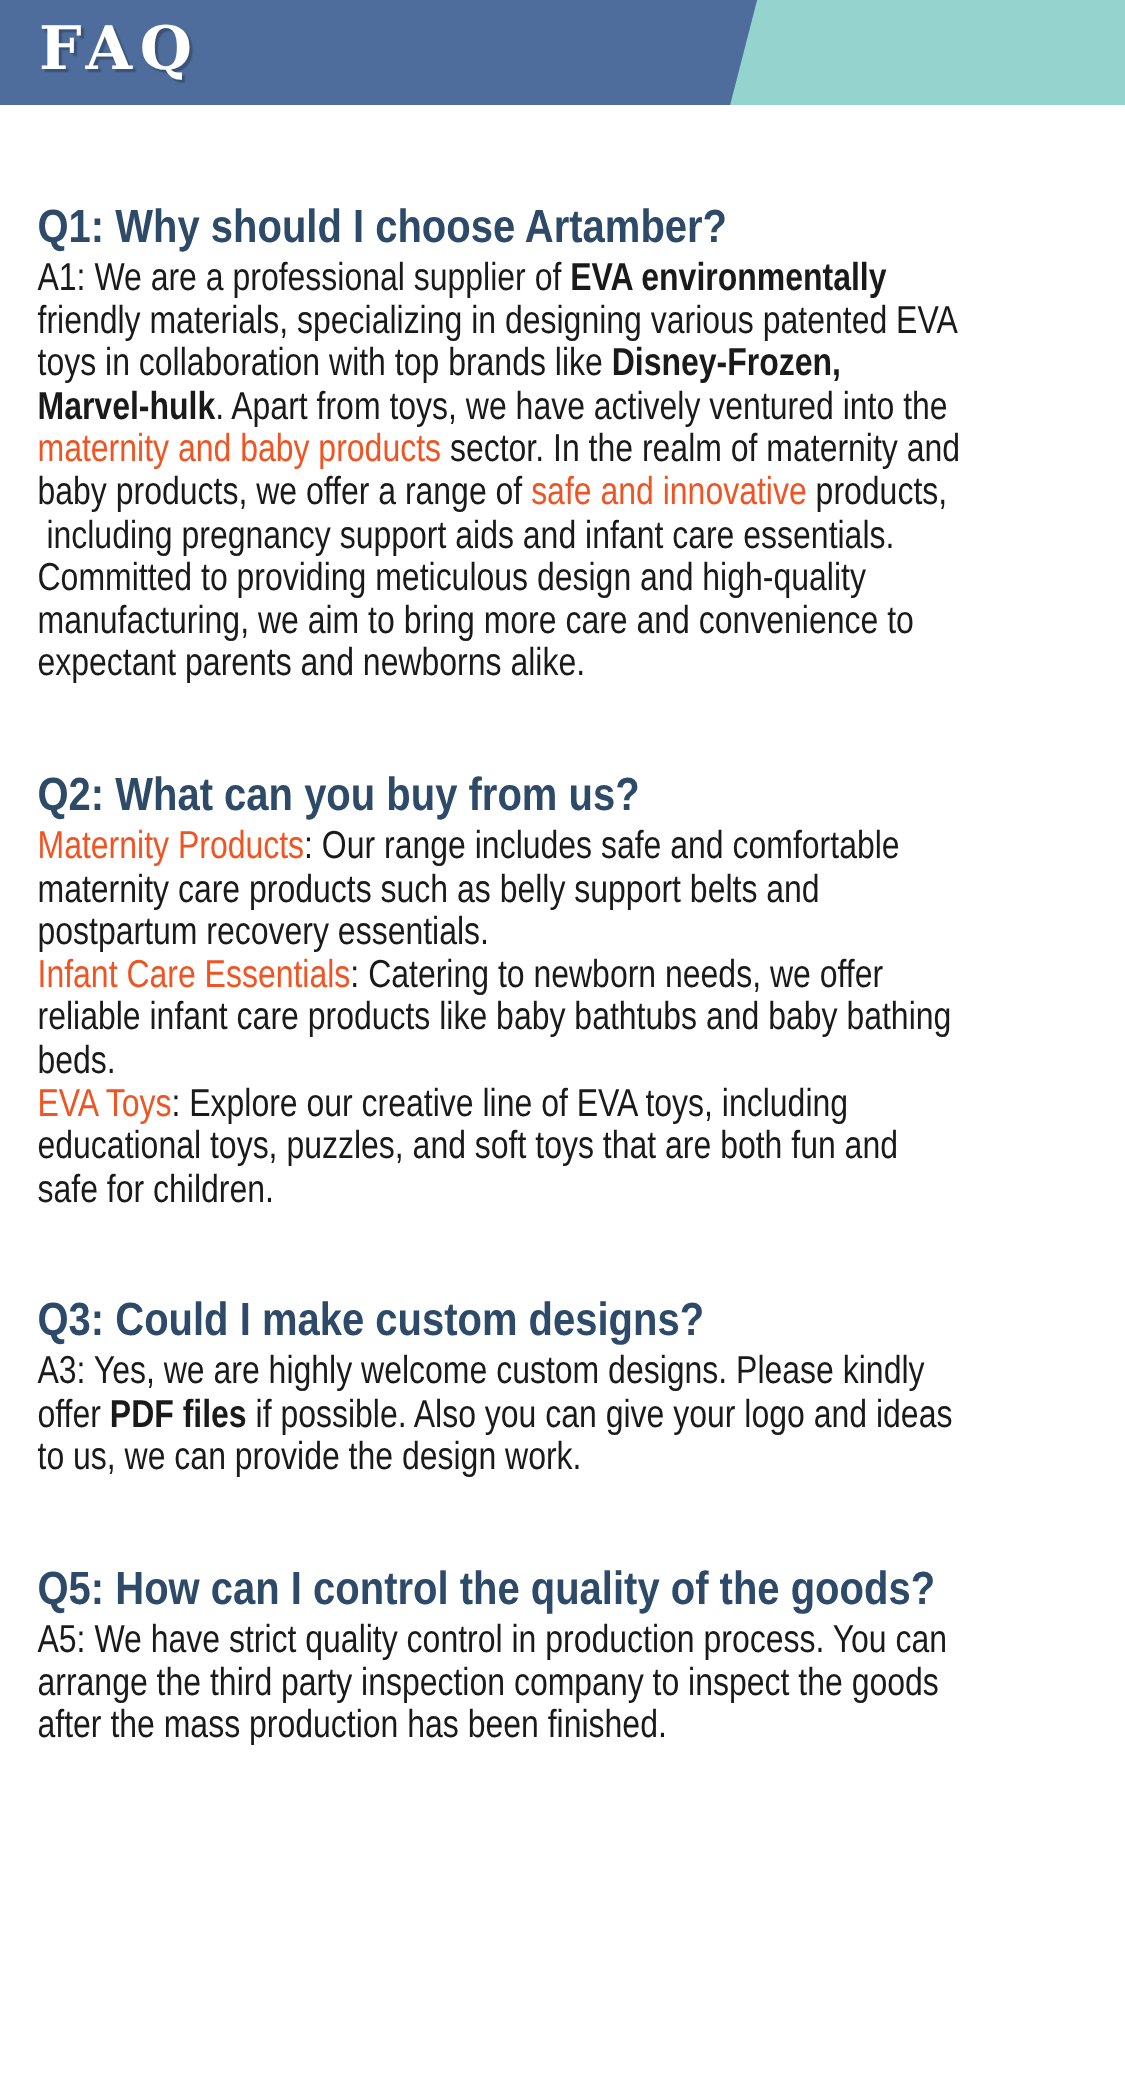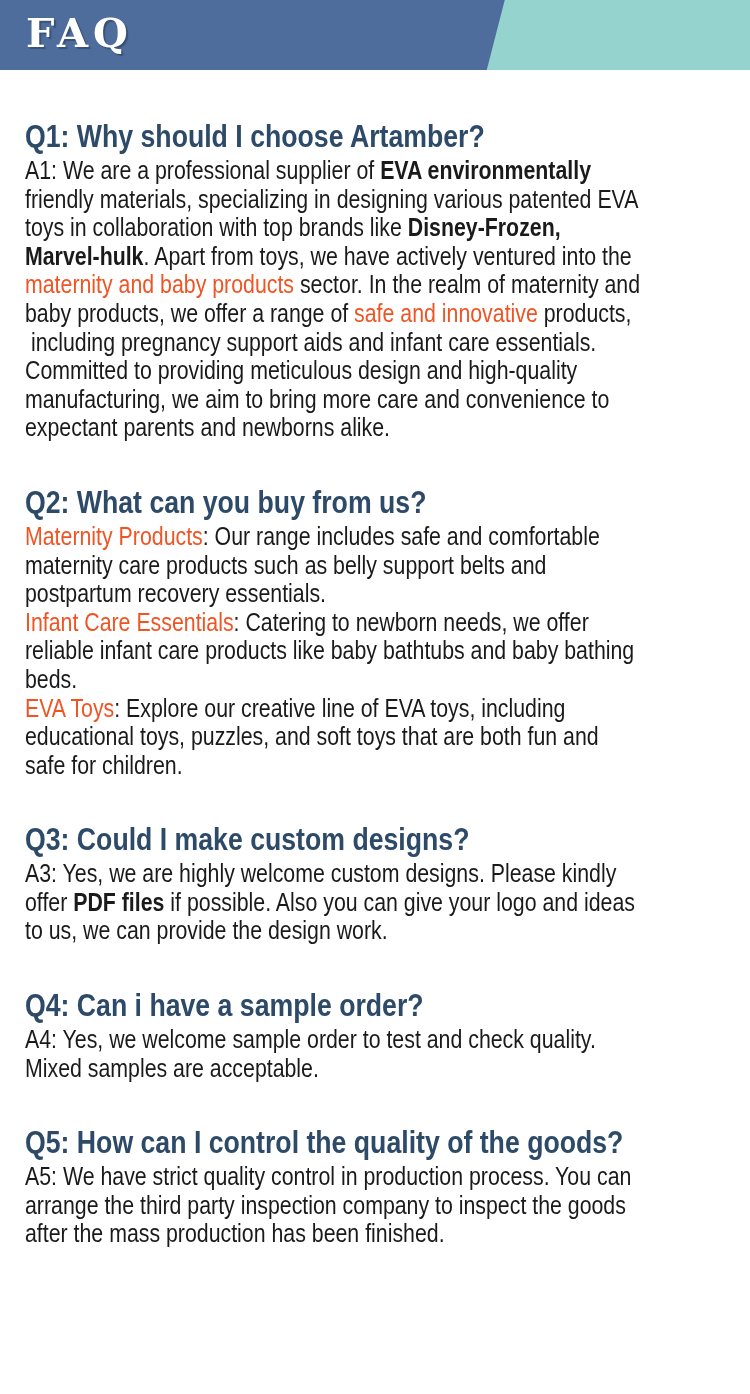--- a/index.html
+++ b/index.html
@@ -40,22 +40,22 @@
     line-height: 48px;
     letter-spacing: 5px;
     color: #ffffff;
     text-shadow: 2px 2px 1px rgba(40, 58, 88, 0.55);
     z-index: 2;
   }
   
   main {
     padding: 0 20px 0 25px;
   }
-  .qa { margin-top: 44px; }
-  .qa:first-child { margin-top: 50px; }
+  .qa { margin-top: 57px; }
+  .qa:first-child { margin-top: 64px; }
   .q {
     margin: 0 0 2px 0;
     color: var(--heading, #2d4a68);
     font-weight: bold;
     font-size: 31px;
     line-height: 34px;
     white-space: pre;
     transform: scaleX(0.86);
     transform-origin: 0 50%;
   }
@@ -107,25 +107,20 @@
 educational toys, puzzles, and soft toys that are both fun and
 safe for children.</span></p>
       </section>
       <section class="qa">
         <h2 class="q">Q3: Could I make custom designs?</h2>
         <p class="a"><span class="seg-n">A3: Yes, we are highly welcome custom designs. Please kindly
 offer </span><span class="seg-b">PDF files</span><span class="seg-n"> if possible. Also you can give your logo and ideas
 to us, we can provide the design work.</span></p>
       </section>
       <section class="qa">
-        <h2 class="q">Q4: Can i have a sample order?</h2>
-        <p class="a"><span class="seg-n">A4: Yes, we welcome sample order to test and check quality.
-Mixed samples are acceptable.</span></p>
-      </section>
-      <section class="qa">
         <h2 class="q">Q5: How can I control the quality of the goods?</h2>
         <p class="a"><span class="seg-n">A5: We have strict quality control in production process. You can
 arrange the third party inspection company to inspect the goods
 after the mass production has been finished.</span></p>
       </section>
     </main>
 
 </div>
 
 </body></html>

